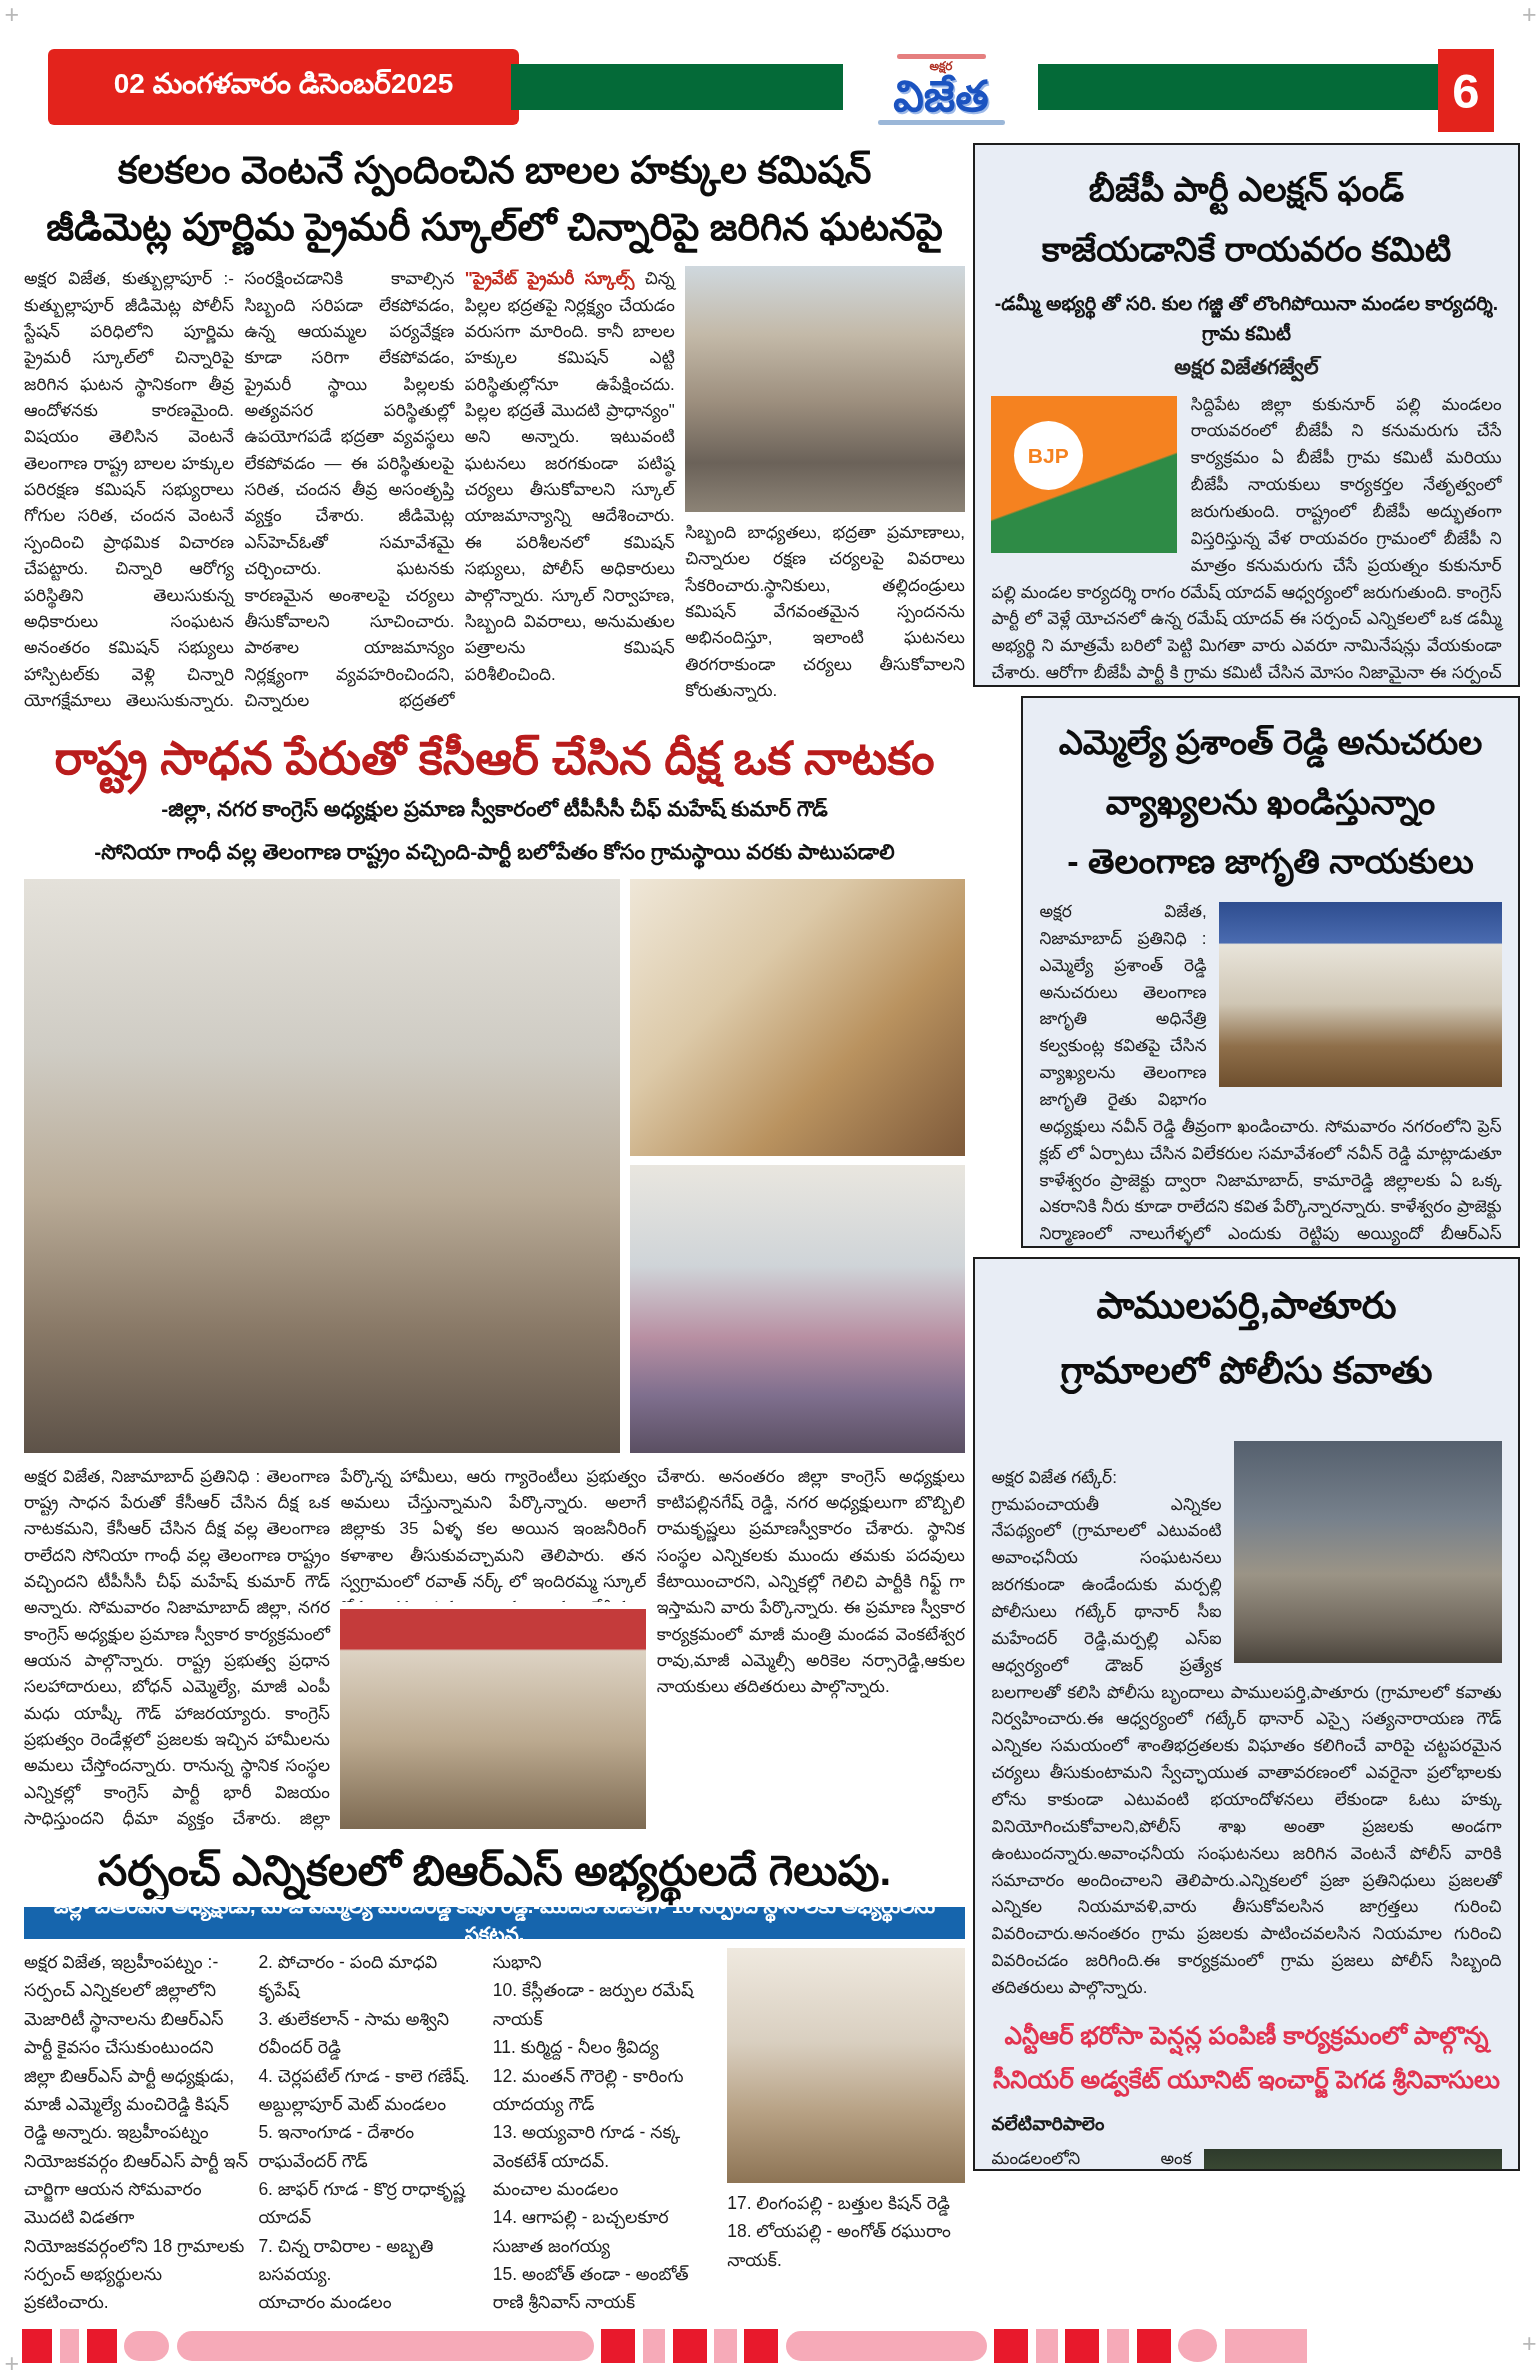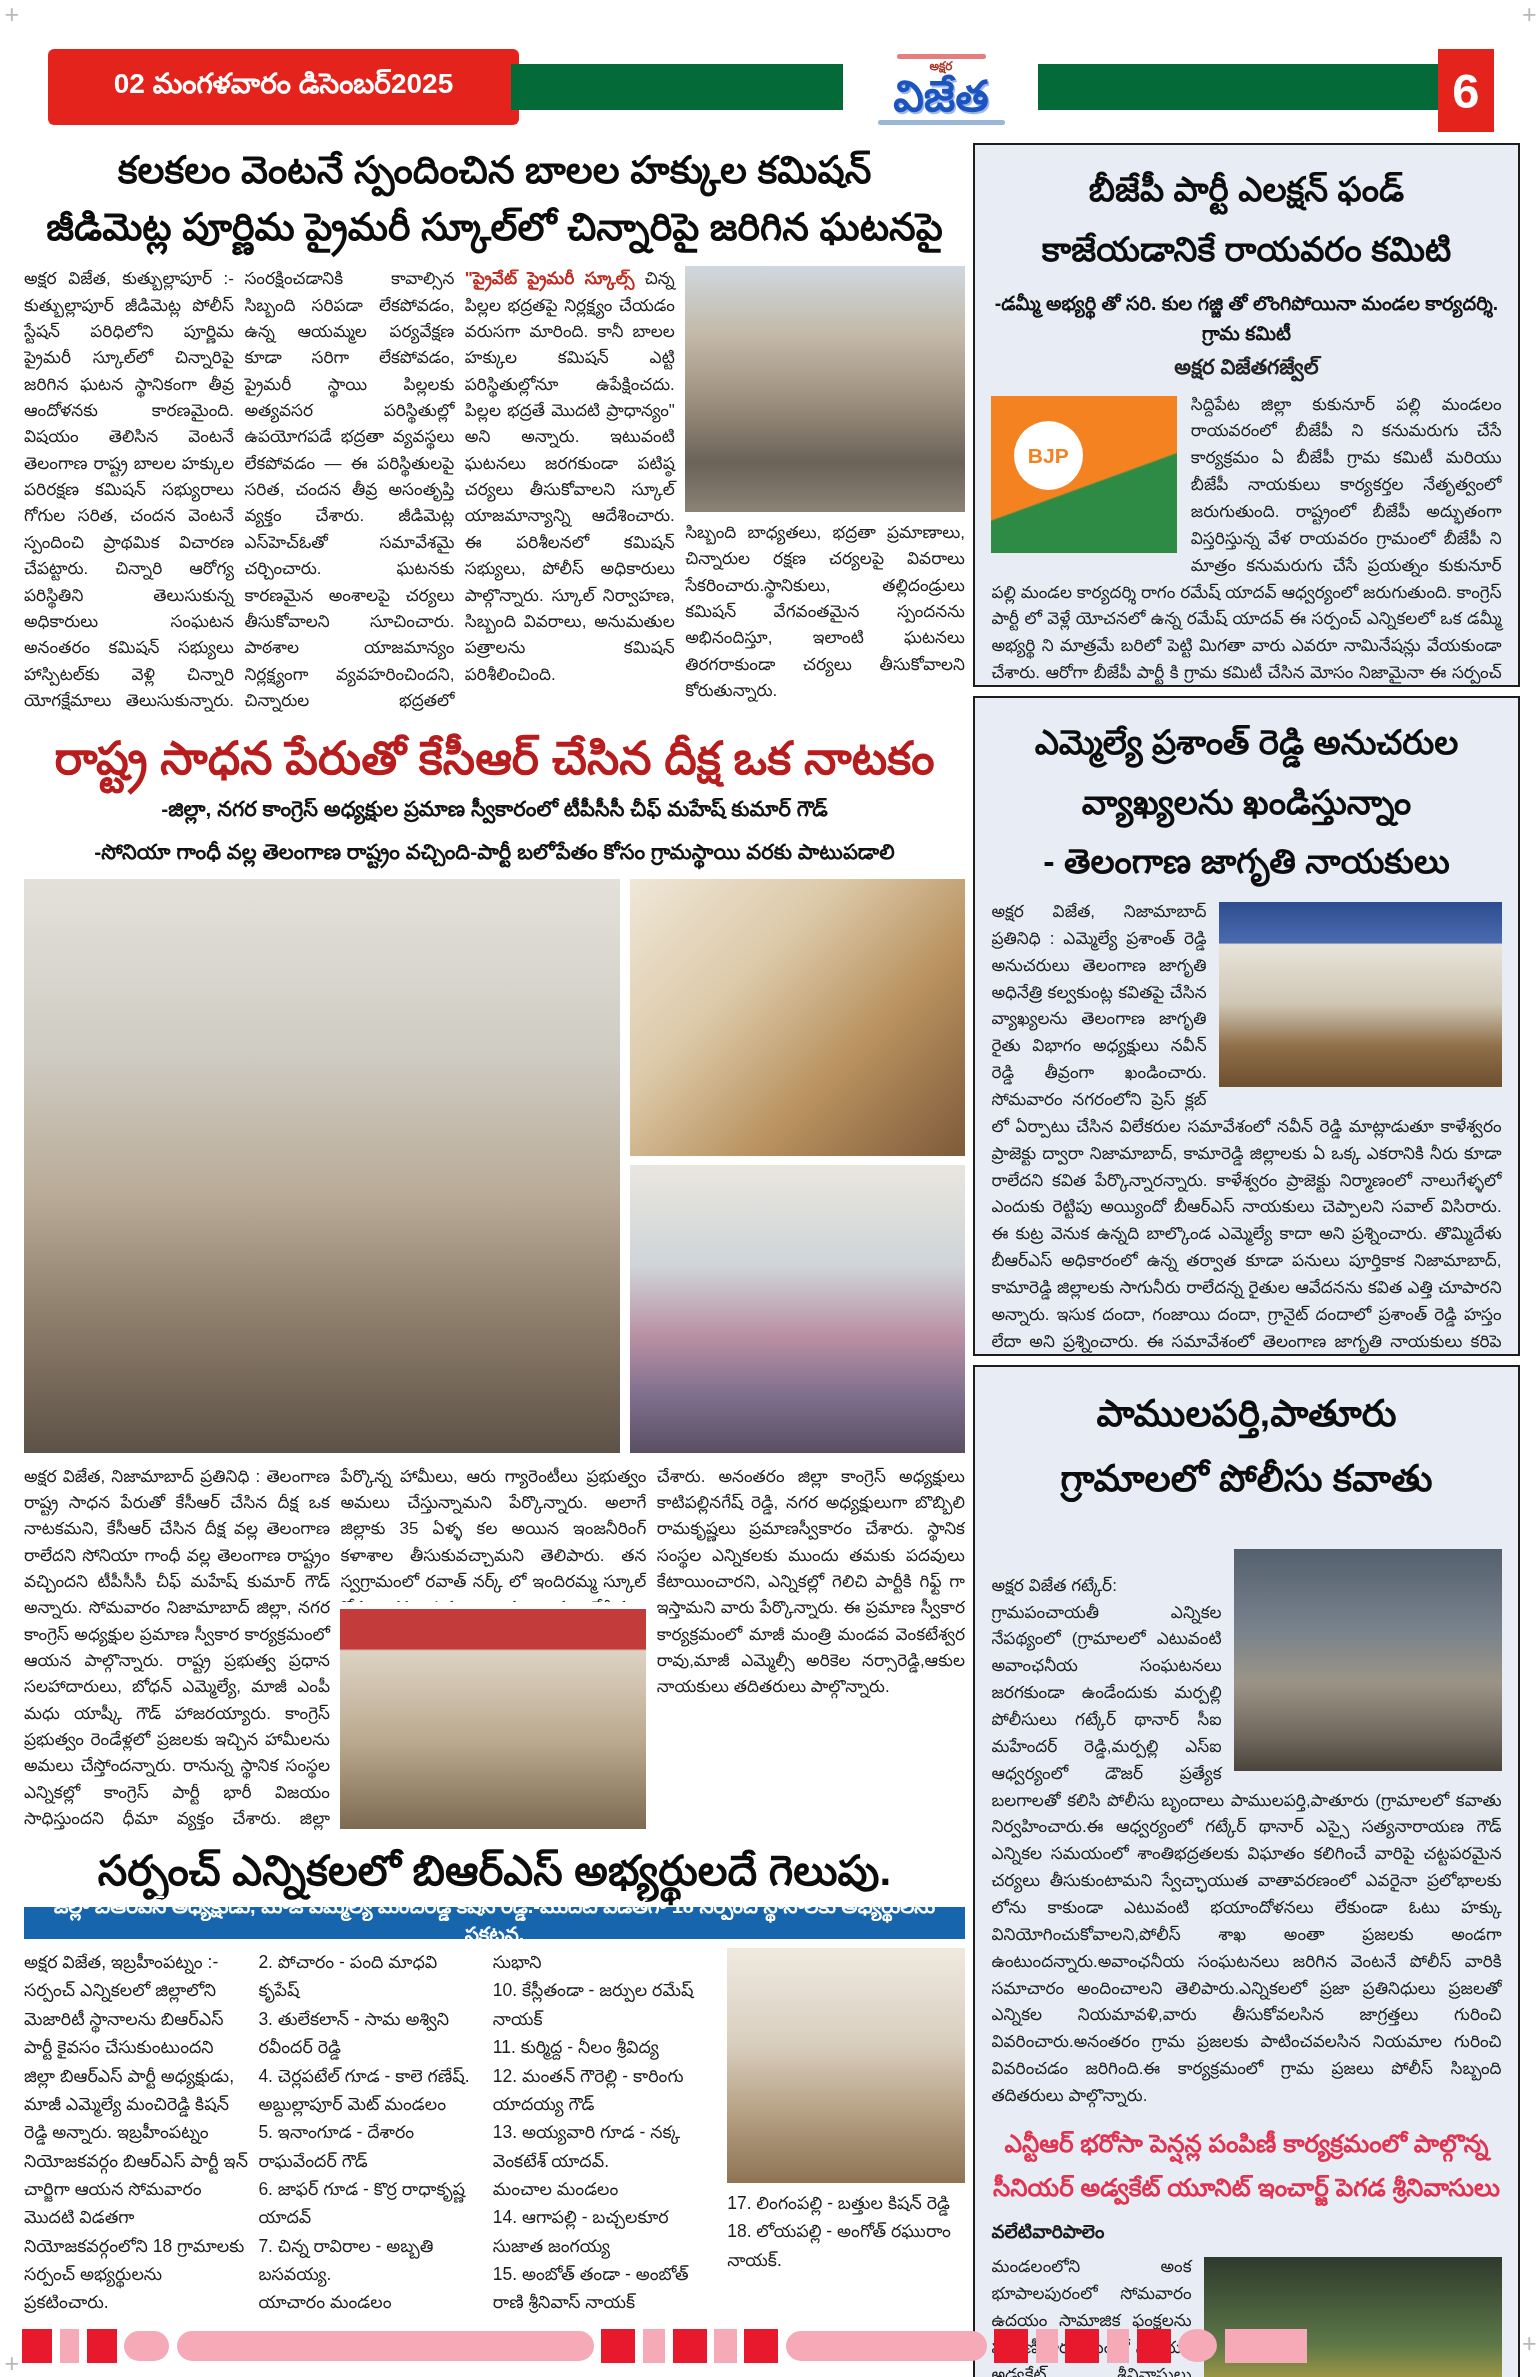--- a/index.html
+++ b/index.html
@@ -182,33 +182,33 @@
       <div class="rb-body">
         <div class="photo ph-flag" style="float:left;width:186px;height:157px;margin:4.5px 13.4px 6px 0;">
           <div class="flag-dot">
             <span>BJP</span>
           </div>
         </div>
         <span>సిద్దిపేట జిల్లా కుకునూర్ పల్లి మండలం రాయవరంలో బీజేపీ ని కనుమరుగు చేసే కార్యక్రమం ఏ బీజేపీ గ్రామ కమిటీ మరియు బీజేపీ నాయకులు కార్యకర్తల నేతృత్వంలో జరుగుతుంది. రాష్ట్రంలో బీజేపీ అద్భుతంగా విస్తరిస్తున్న వేళ రాయవరం గ్రామంలో బీజేపీ ని మాత్రం కనుమరుగు చేసే ప్రయత్నం కుకునూర్ పల్లి మండల కార్యదర్శి రాగం రమేష్ యాదవ్ ఆధ్వర్యంలో జరుగుతుంది. కాంగ్రెస్ పార్టీ లో వెళ్లే యోచనలో ఉన్న రమేష్ యాదవ్ ఈ సర్పంచ్ ఎన్నికలలో ఒక డమ్మీ అభ్యర్థి ని మాత్రమే బరిలో పెట్టి మిగతా వారు ఎవరూ నామినేషన్లు వేయకుండా చేశారు. ఆరోగా బీజేపీ పార్టీ కి గ్రామ కమిటీ చేసిన మోసం నిజామైనా ఈ సర్పంచ్ ఎన్నికల్లో ఒక డమ్మీ అభ్యర్థి నీ నిలబెట్టి కుల గజ్జి తో పార్టీ ని మోసం చేసే ప్రయత్నం చేస్తున్నారని అన్నారు. కాంగ్రెస్ పార్టీ నుండి రాగం వెంకటేష్ ముదిరాజ్ ను గెలిపించే ప్రయత్నంలో ఉన్నారని, అభియోగాలు వెల్లువెత్తుతున్నాయి. ఎలక్షన్ ఫండ్ ను కాజేసేందుకు,రాగల ఎన్నికల్లో సర్పంచ్ అభ్యర్థి గా నిలబడటం కోసం వేరే ఊరి డమ్మీ అభ్యర్థ కోసం వెతుకుతున్నారని వినికిడి.</span>
       </div>
     </div>
 
-    <div class="rbox" style="height:660px;margin-top:9px;">
+    <div class="rbox" style="height:552px;margin-top:9px;margin-left:48px;">
       <div class="rb-h">
         <div>ఎమ్మెల్యే ప్రశాంత్ రెడ్డి అనుచరుల</div>
         <div>వ్యాఖ్యలను ఖండిస్తున్నాం</div>
         <div>- తెలంగాణ జాగృతి నాయకులు</div>
       </div>
       <div class="rb-body">
         <div class="photo ph-press" style="float:right;width:283px;height:185px;margin:3px 0 7.5px 12px;"></div>
         <span>అక్షర విజేత, నిజామాబాద్ ప్రతినిధి : ఎమ్మెల్యే ప్రశాంత్ రెడ్డి అనుచరులు తెలంగాణ జాగృతి అధినేత్రి కల్వకుంట్ల కవితపై చేసిన వ్యాఖ్యలను తెలంగాణ జాగృతి రైతు విభాగం అధ్యక్షులు నవీన్ రెడ్డి తీవ్రంగా ఖండించారు. సోమవారం నగరంలోని ప్రెస్ క్లబ్ లో ఏర్పాటు చేసిన విలేకరుల సమావేశంలో నవీన్ రెడ్డి మాట్లాడుతూ కాళేశ్వరం ప్రాజెక్టు ద్వారా నిజామాబాద్, కామారెడ్డి జిల్లాలకు ఏ ఒక్క ఎకరానికి నీరు కూడా రాలేదని కవిత పేర్కొన్నారన్నారు. కాళేశ్వరం ప్రాజెక్టు నిర్మాణంలో నాలుగేళ్ళలో ఎందుకు రెట్టిపు అయ్యిందో బీఆర్ఎస్ నాయకులు చెప్పాలని సవాల్ విసిరారు. ఈ కుట్ర వెనుక ఉన్నది బాల్కొండ ఎమ్మెల్యే కాదా అని ప్రశ్నించారు. తొమ్మిదేళు బీఆర్ఎస్ అధికారంలో ఉన్న తర్వాత కూడా పనులు పూర్తికాక నిజామాబాద్, కామారెడ్డి జిల్లాలకు సాగునీరు రాలేదన్న రైతుల ఆవేదనను కవిత ఎత్తి చూపారని అన్నారు. ఇసుక దందా, గంజాయి దందా, గ్రానైట్ దందాలో ప్రశాంత్ రెడ్డి హస్తం లేదా అని ప్రశ్నించారు. ఈ సమావేశంలో తెలంగాణ జాగృతి నాయకులు కరిపె రాజు, మీసాల శంకర్, అంబటి శ్రీనివాస్, శేఖర్ రాజు, యెండలప్రసాద్, జనార్ధన్, హరీష్, సందీప్, ఆకాష్ , మహిళ నాయకురాలు శోభ, సరిత, రేఖ తదితరులు పాల్గొన్నారు</span>
       </div>
     </div>
 
-    <div class="rbox" style="height:1057px;margin-top:9px;">
+    <div class="rbox" style="height:914px;margin-top:9px;">
       <div class="rb-h" style="font-size:37px;">
         <div>పాములపర్తి,పాతూరు</div>
         <div>గ్రామాలలో పోలీసు కవాతు</div>
       </div>
       <div class="rb-body pre">
         <div class="photo ph-patrol" style="float:right;width:268px;height:222px;margin:3px 0 7.5px 12px;"></div>
         <span>అక్షర విజేత గట్కేర్:
 గ్రామపంచాయతీ ఎన్నికల నేపథ్యంలో (గ్రామాలలో ఎటువంటి అవాంఛనీయ సంఘటనలు జరగకుండా ఉండేందుకు మర్పల్లి పోలీసులు గట్కేర్ థానార్ సీఐ మహేందర్ రెడ్డి,మర్పల్లి ఎస్ఐ ఆధ్వర్యంలో డౌజర్ ప్రత్యేక బలగాలతో కలిసి పోలీసు బృందాలు పాములపర్తి,పాతూరు (గ్రామాలలో కవాతు నిర్వహించారు.ఈ ఆధ్వర్యంలో గట్కేర్ థానార్ ఎస్సై సత్యనారాయణ గౌడ్ ఎన్నికల సమయంలో శాంతిభద్రతలకు విఘాతం కలిగించే వారిపై చట్టపరమైన చర్యలు తీసుకుంటామని స్వేచ్ఛాయుత వాతావరణంలో ఎవరైనా ప్రలోభాలకు లోను కాకుండా ఎటువంటి భయాందోళనలు లేకుండా ఓటు హక్కు వినియోగించుకోవాలని,పోలీస్ శాఖ అంతా ప్రజలకు అండగా ఉంటుందన్నారు.అవాంఛనీయ సంఘటనలు జరిగిన వెంటనే పోలీస్ వారికి సమాచారం అందించాలని తెలిపారు.ఎన్నికలలో ప్రజా ప్రతినిధులు ప్రజలతో ఎన్నికల నియమావళి,వారు తీసుకోవలసిన జాగ్రత్తలు గురించి వివరించారు.అనంతరం గ్రామ ప్రజలకు పాటించవలసిన నియమాల గురించి వివరించడం జరిగింది.ఈ కార్యక్రమంలో గ్రామ ప్రజలు పోలీస్ సిబ్బంది తదితరులు పాల్గొన్నారు.</span>
       </div>
       <div class="h-red">

